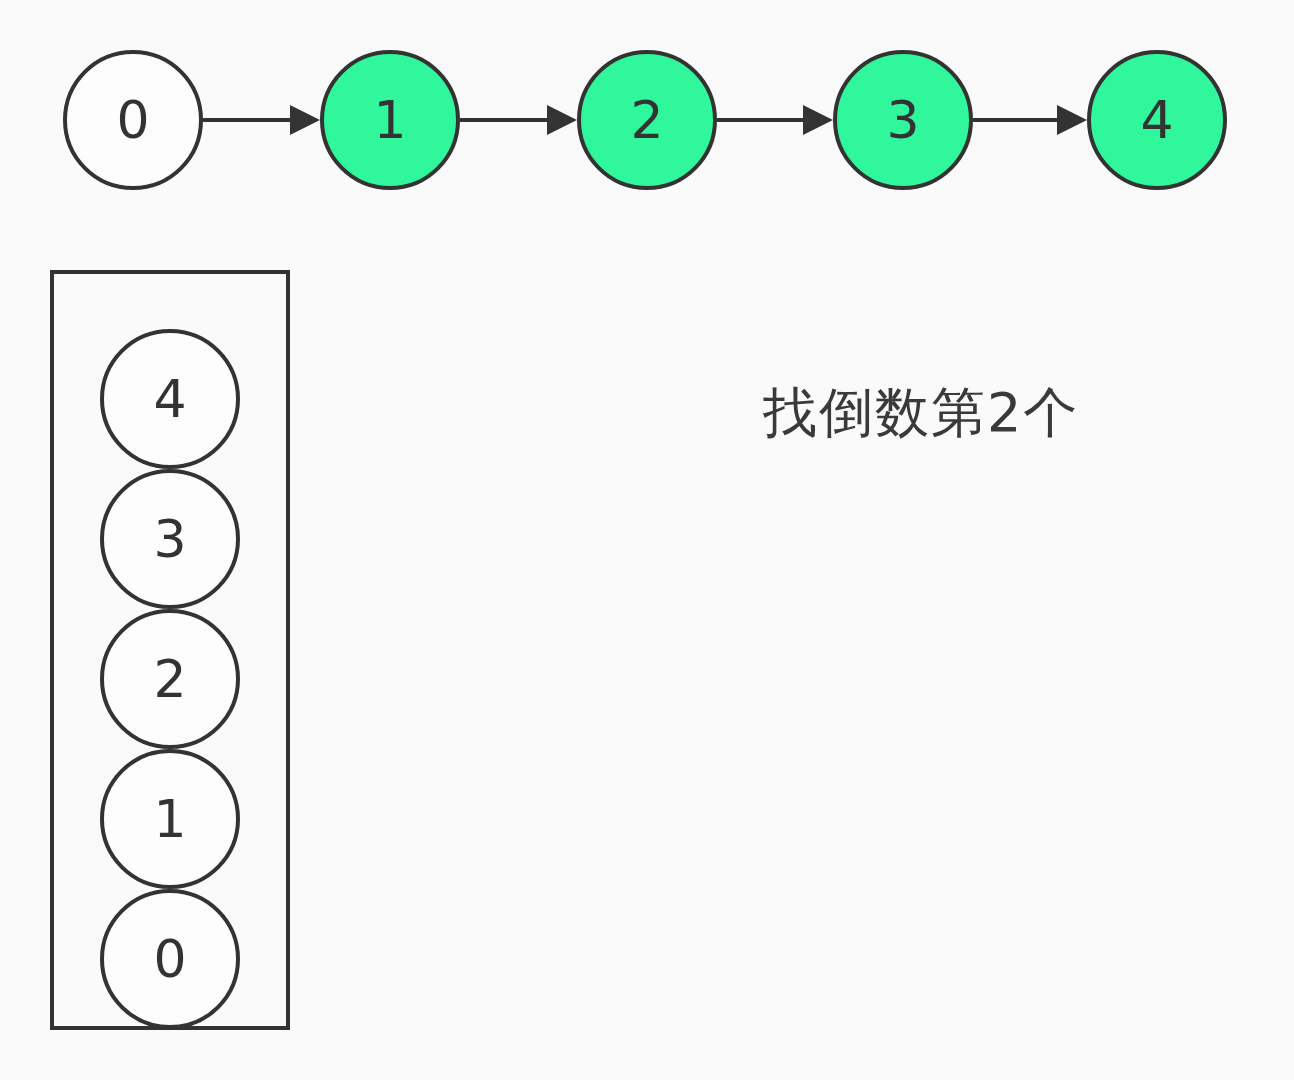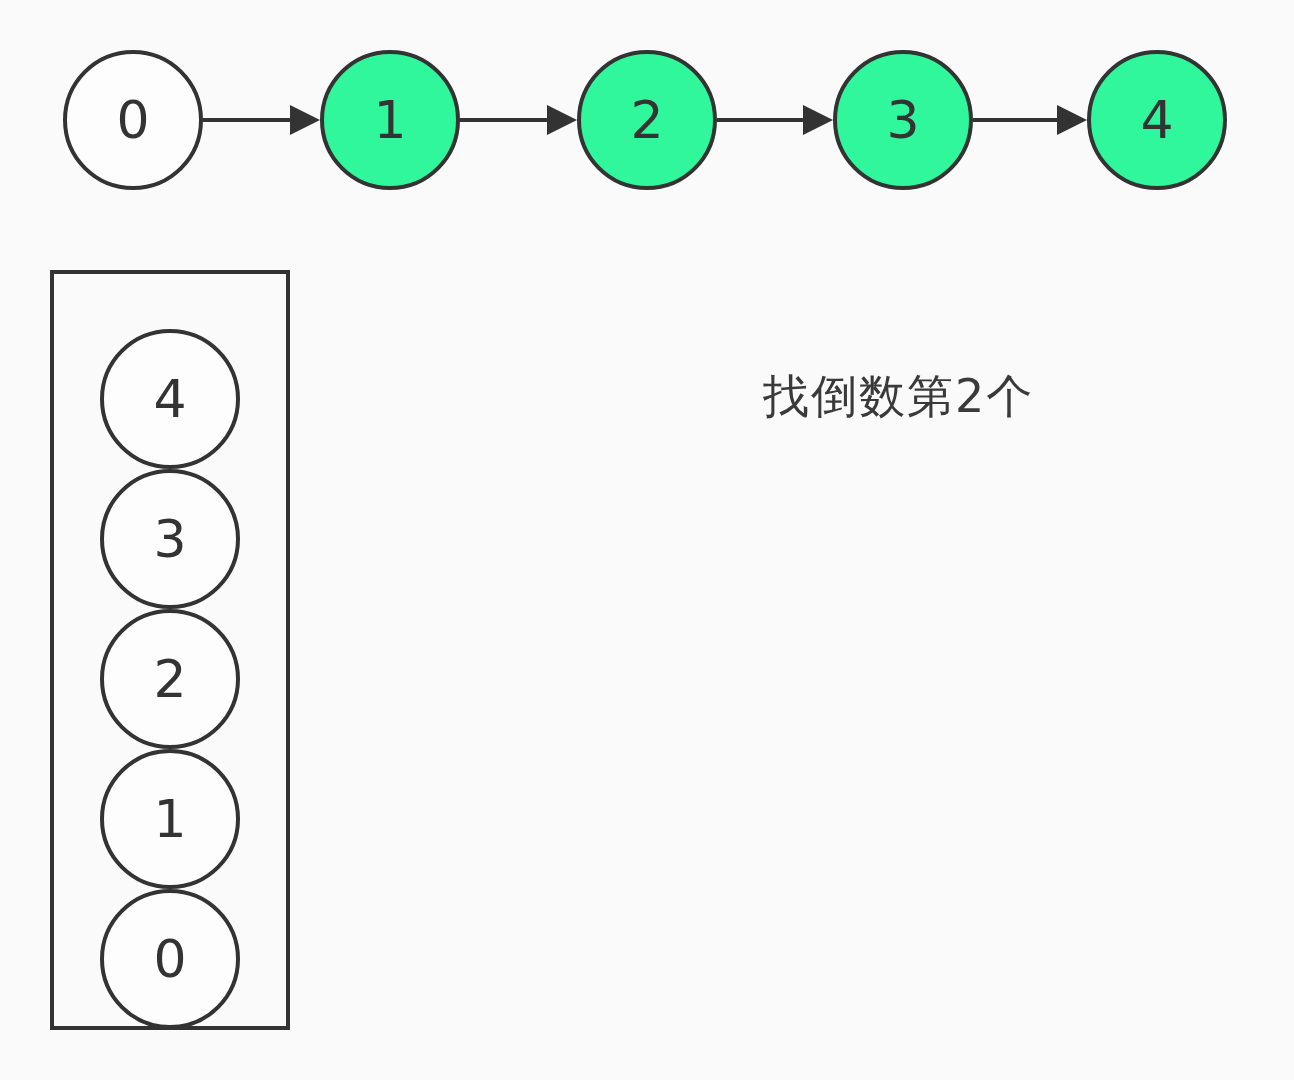--- a/index.html
+++ b/index.html
@@ -55,22 +55,22 @@
     position: absolute;
     left: 50px; top: 270px;
     width: 240px; height: 760px;
     border: 4px solid var(--stroke, #333);
     background: transparent;
   }
   .stack-node { left: 100px; }
 
   .annotation {
     position: absolute;
-    left: 763px; top: 366px;
-    font-size: 46px;
+    left: 763px; top: 377px;
+    font-size: 54px;
     color: var(--text, #3a3a3a);
     letter-spacing: 2px;
     white-space: nowrap;
   }
 </style>
 </head>
 <body>
 
 <div class="canvas">
 

